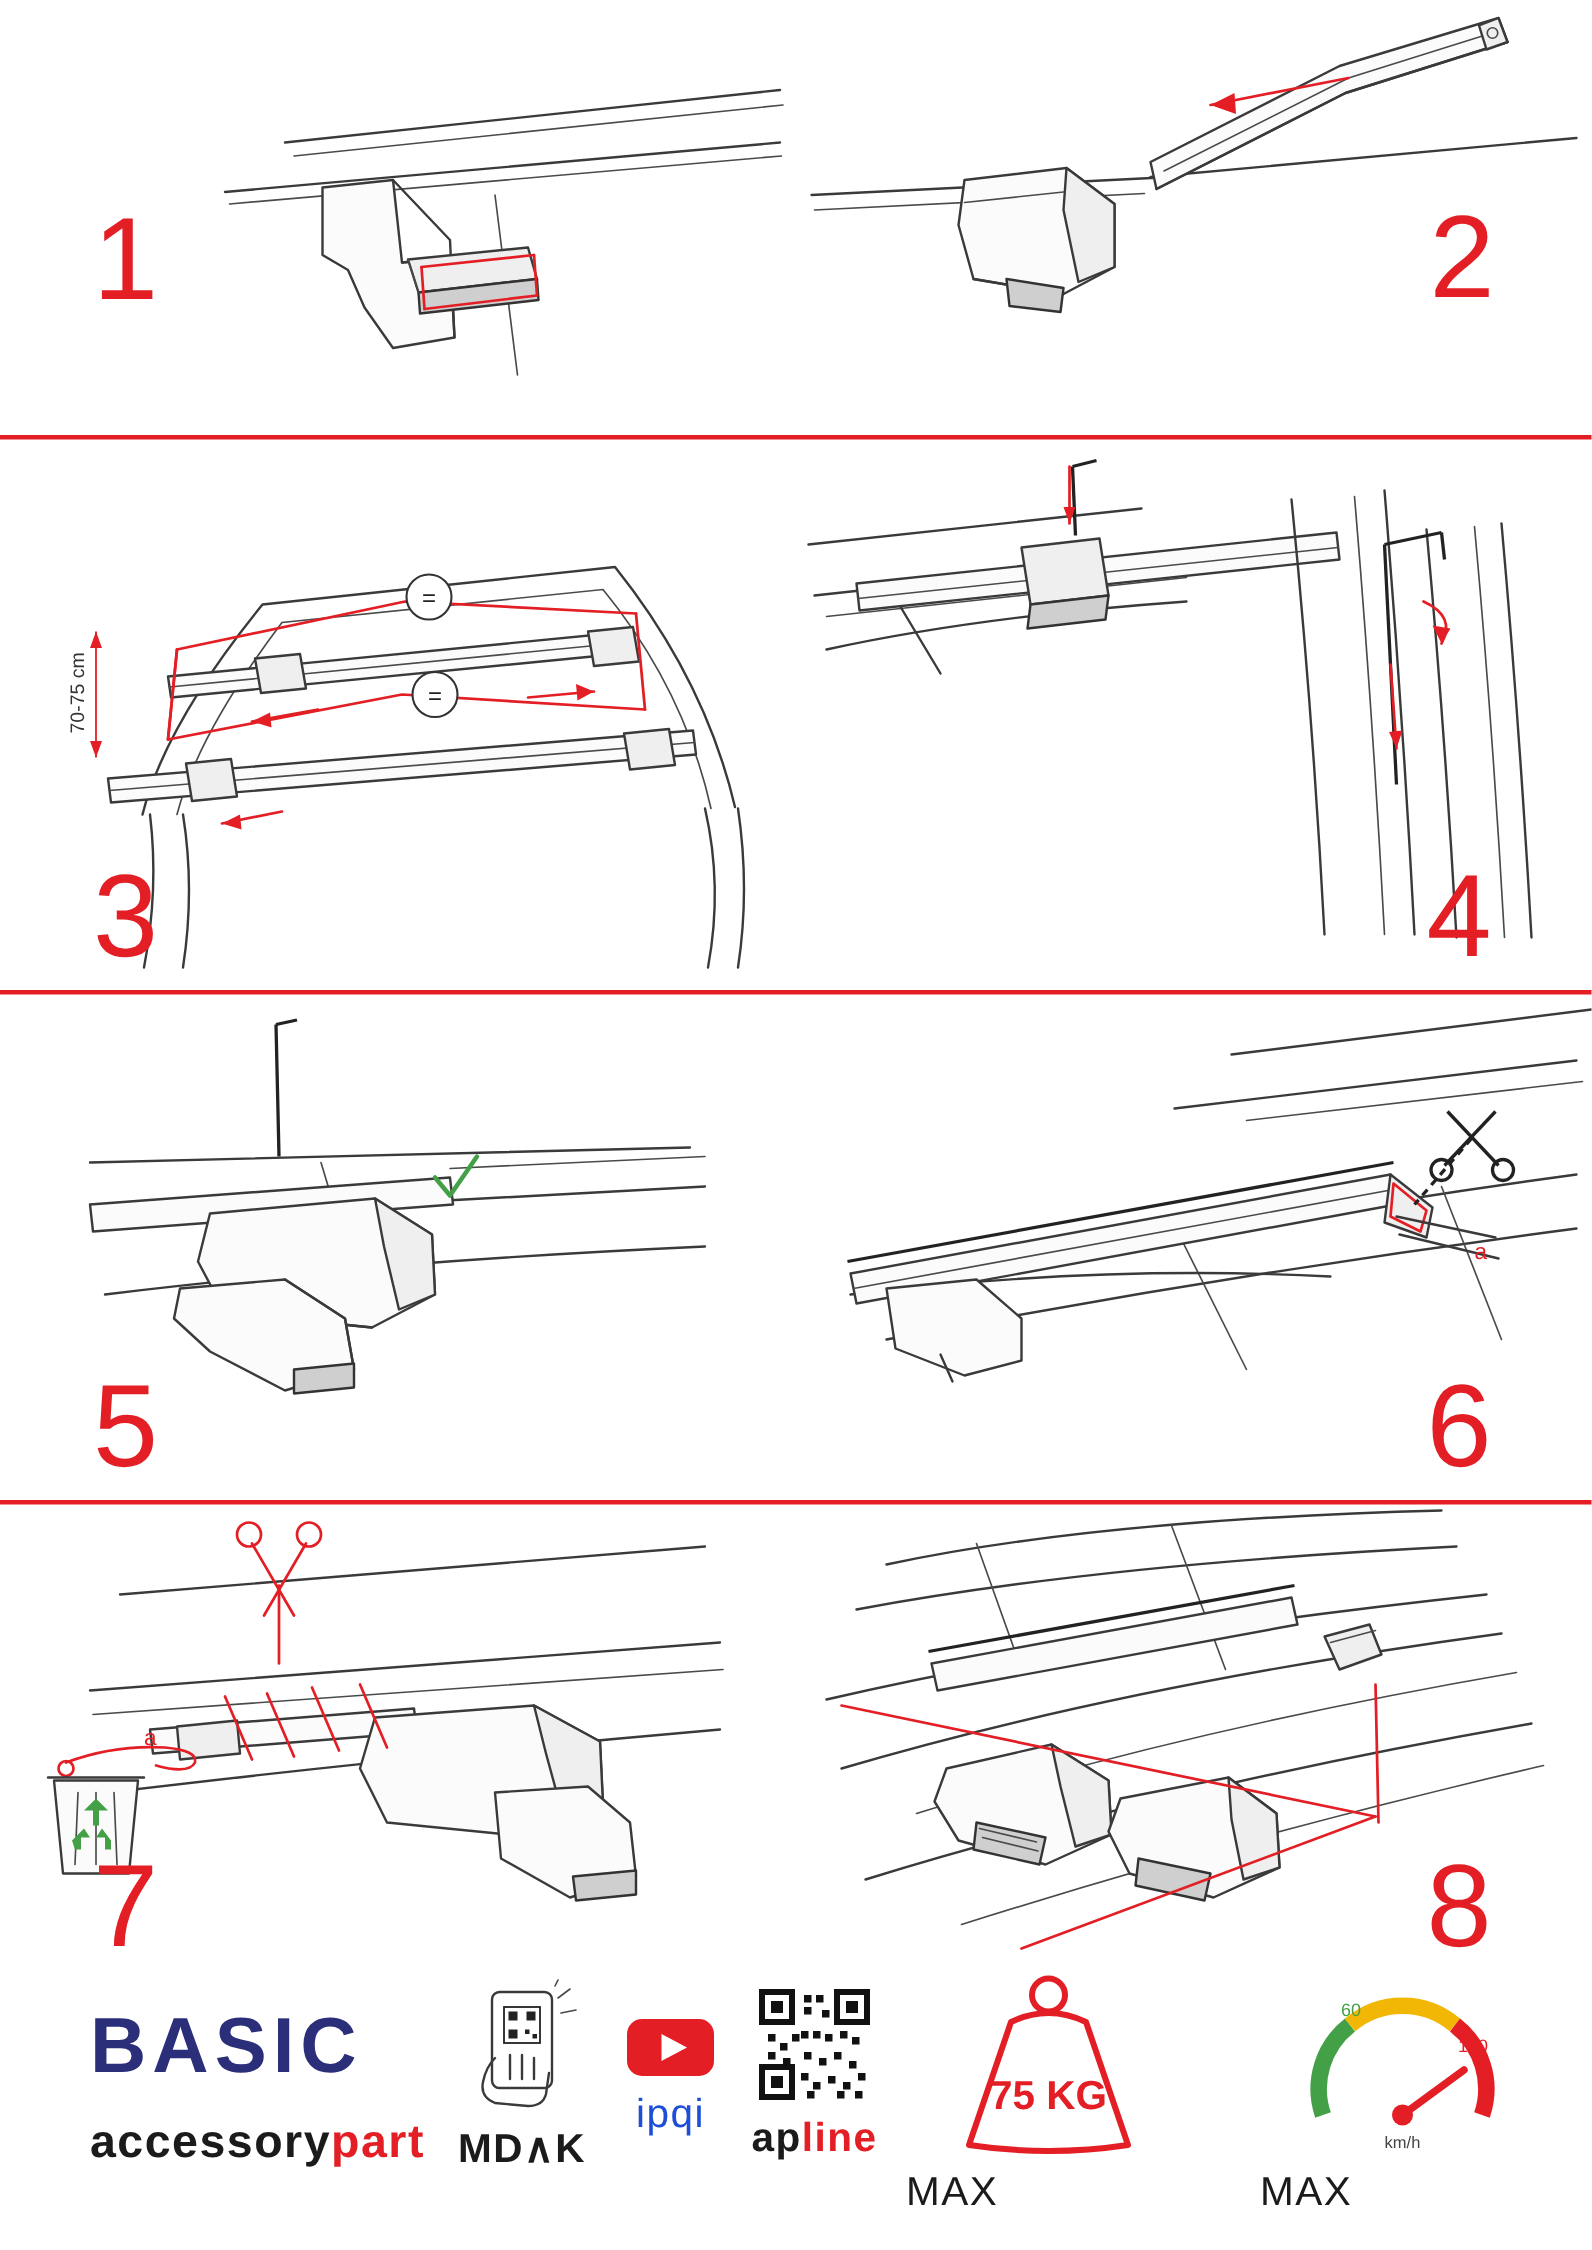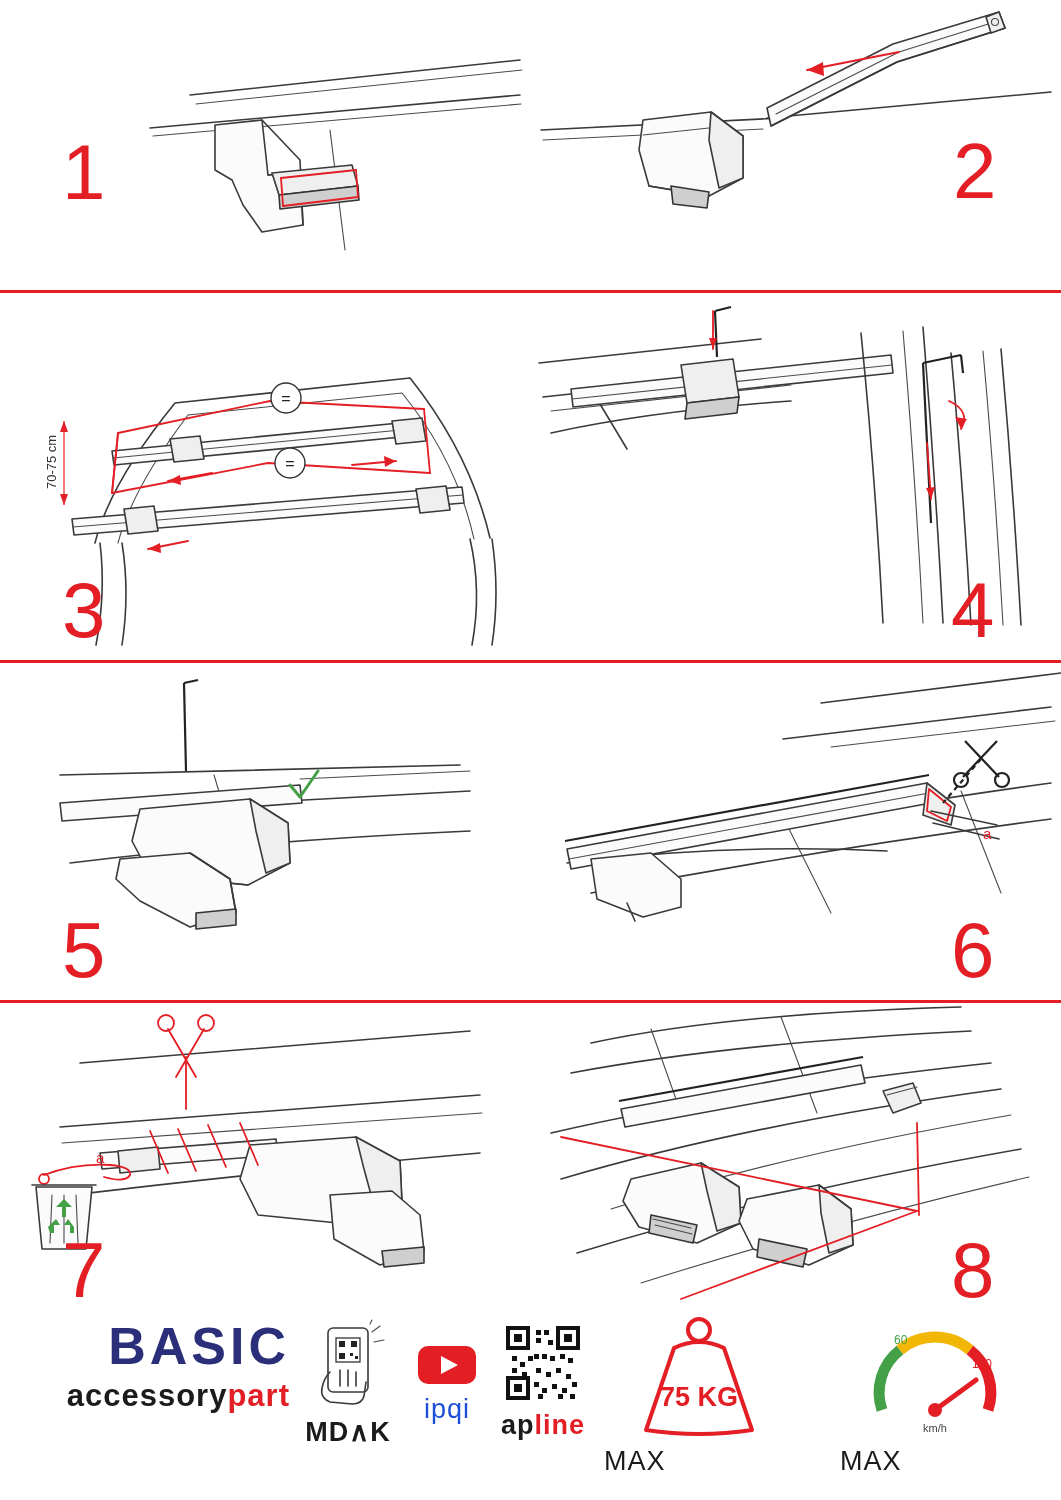--- a/index.html
+++ b/index.html
@@ -23,23 +23,23 @@
   .red{fill:none;stroke:#e31e24;stroke-width:1.8;stroke-linecap:round;stroke-linejoin:round;}
   .red-f{fill:#e31e24;}
   .red-thin{fill:none;stroke:#e31e24;stroke-width:1.2;}
   .dash{stroke-dasharray:5 4;}
   .grn{fill:none;stroke:#43a047;stroke-width:3;stroke-linecap:round;stroke-linejoin:round;}
   .tlabel{font-family:"Liberation Sans",sans-serif;font-size:15px;fill:#e31e24;}
   .dimtxt{font-family:"Liberation Sans",sans-serif;font-size:13px;fill:#333;}
 
   
   .footer{position:absolute;left:0;top:1310px;width:1061px;height:190px;}
-  .brandbox{position:absolute;left:60px;top:10px;width:230px;text-align:right;}
+  .brandbox{position:absolute;left:60px;top:28px;width:230px;text-align:left;}
   .brand-basic{font-family:"Liberation Sans",sans-serif;font-weight:700;font-size:52px;letter-spacing:4px;color:#2b2f7a;line-height:1;}
-  .brand-accessory{font-family:"Liberation Sans",sans-serif;font-weight:700;font-size:31px;letter-spacing:1px;color:#1b1b1b;margin-top:6px;}
+  .brand-accessory{font-family:"Liberation Sans",sans-serif;font-weight:700;font-size:31px;letter-spacing:1px;color:#1b1b1b;margin-top:20px;}
   .brand-accessory .part{color:#e31e24;}
 
   .logo-col{position:absolute;text-align:center;}
   .logo-cap{font-family:"Liberation Sans",sans-serif;font-weight:700;font-size:27px;color:#1b1b1b;letter-spacing:1px;margin-top:8px;}
   .logo-cap.ipqi{color:#1d4ed8;font-weight:400;}
   .maxblock{position:absolute;}
   .maxlabel{font-family:"Liberation Sans",sans-serif;font-size:27px;color:#1b1b1b;letter-spacing:1px;margin-top:4px;}
   .kgtext{font-family:"Liberation Sans",sans-serif;font-weight:700;font-size:27px;fill:#e31e24;}
   .kmh{font-family:"Liberation Sans",sans-serif;font-size:11px;fill:#444;}
   .gdig{font-family:"Liberation Sans",sans-serif;font-size:12px;}

